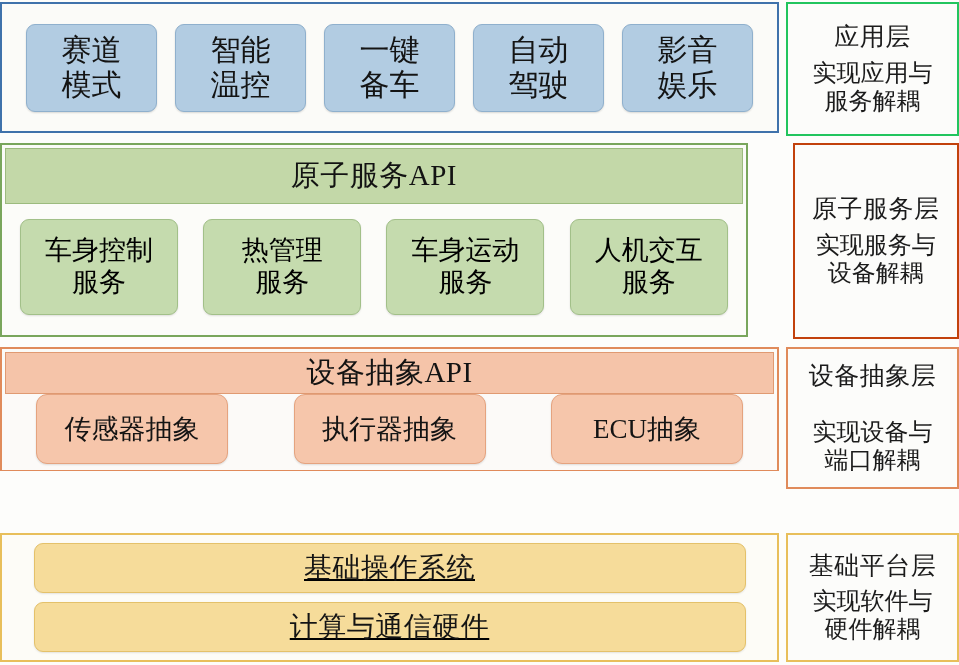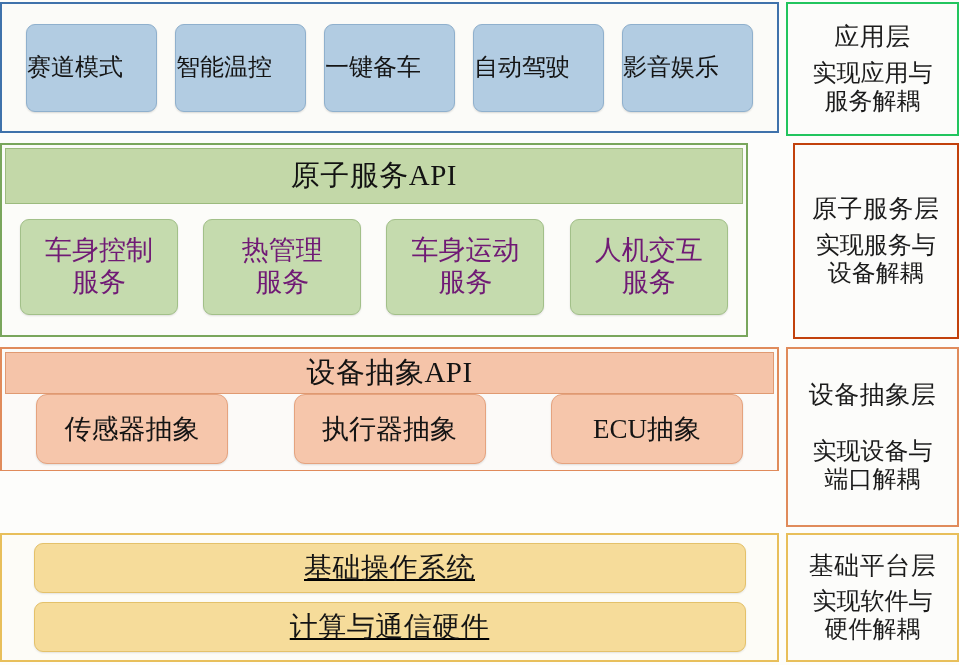--- a/index.html
+++ b/index.html
@@ -89,24 +89,24 @@
     box-sizing: border-box;
   }
   .app-box {
     box-sizing: border-box;
     width: 131px;
     height: 88px;
     background: #b2cce2;
     border: 1px solid #8fb0cd;
     border-radius: 9px;
     display: flex;
-    flex-direction: row;
-    align-items: center;
-    justify-content: flex-start;
-    font-size: 24px;
+    flex-direction: column;
+    align-items: center;
+    justify-content: center;
+    font-size: 30px;
     line-height: 1.16;
     color: #141414;
     text-align: center;
     box-shadow: 0 1px 2px rgba(0,0,0,0.14);
   }
 
   
   #layer-service { top: 143px; height: 194px; }
   #layer-service .layer-left {
     border: 2px solid #79a65c;
@@ -151,34 +151,34 @@
     height: 96px;
     background: #c5dbae;
     border: 1px solid #a2c089;
     border-radius: 9px;
     display: flex;
     flex-direction: column;
     align-items: center;
     justify-content: center;
     font-size: 27px;
     line-height: 1.15;
-    color: #701a75;
+    color: #000000;
     text-align: center;
     box-shadow: 0 1px 2px rgba(0,0,0,0.12);
   }
 
   
   #layer-device { top: 347px; height: 176px; }
   #layer-device .layer-left {
     border: 2px solid #e08b5b;
     height: 124px;
   }
   #layer-device .layer-right {
     border: 2px solid #e08b5b;
-    height: 180px;
+    height: 142px;
     gap: 21px;
   }
   .dev-box-row {
     flex: 1;
     display: flex;
     align-items: center;
     justify-content: space-between;
     padding: 0 34px 6px 34px;
     box-sizing: border-box;
     background: #fcfaf8;

